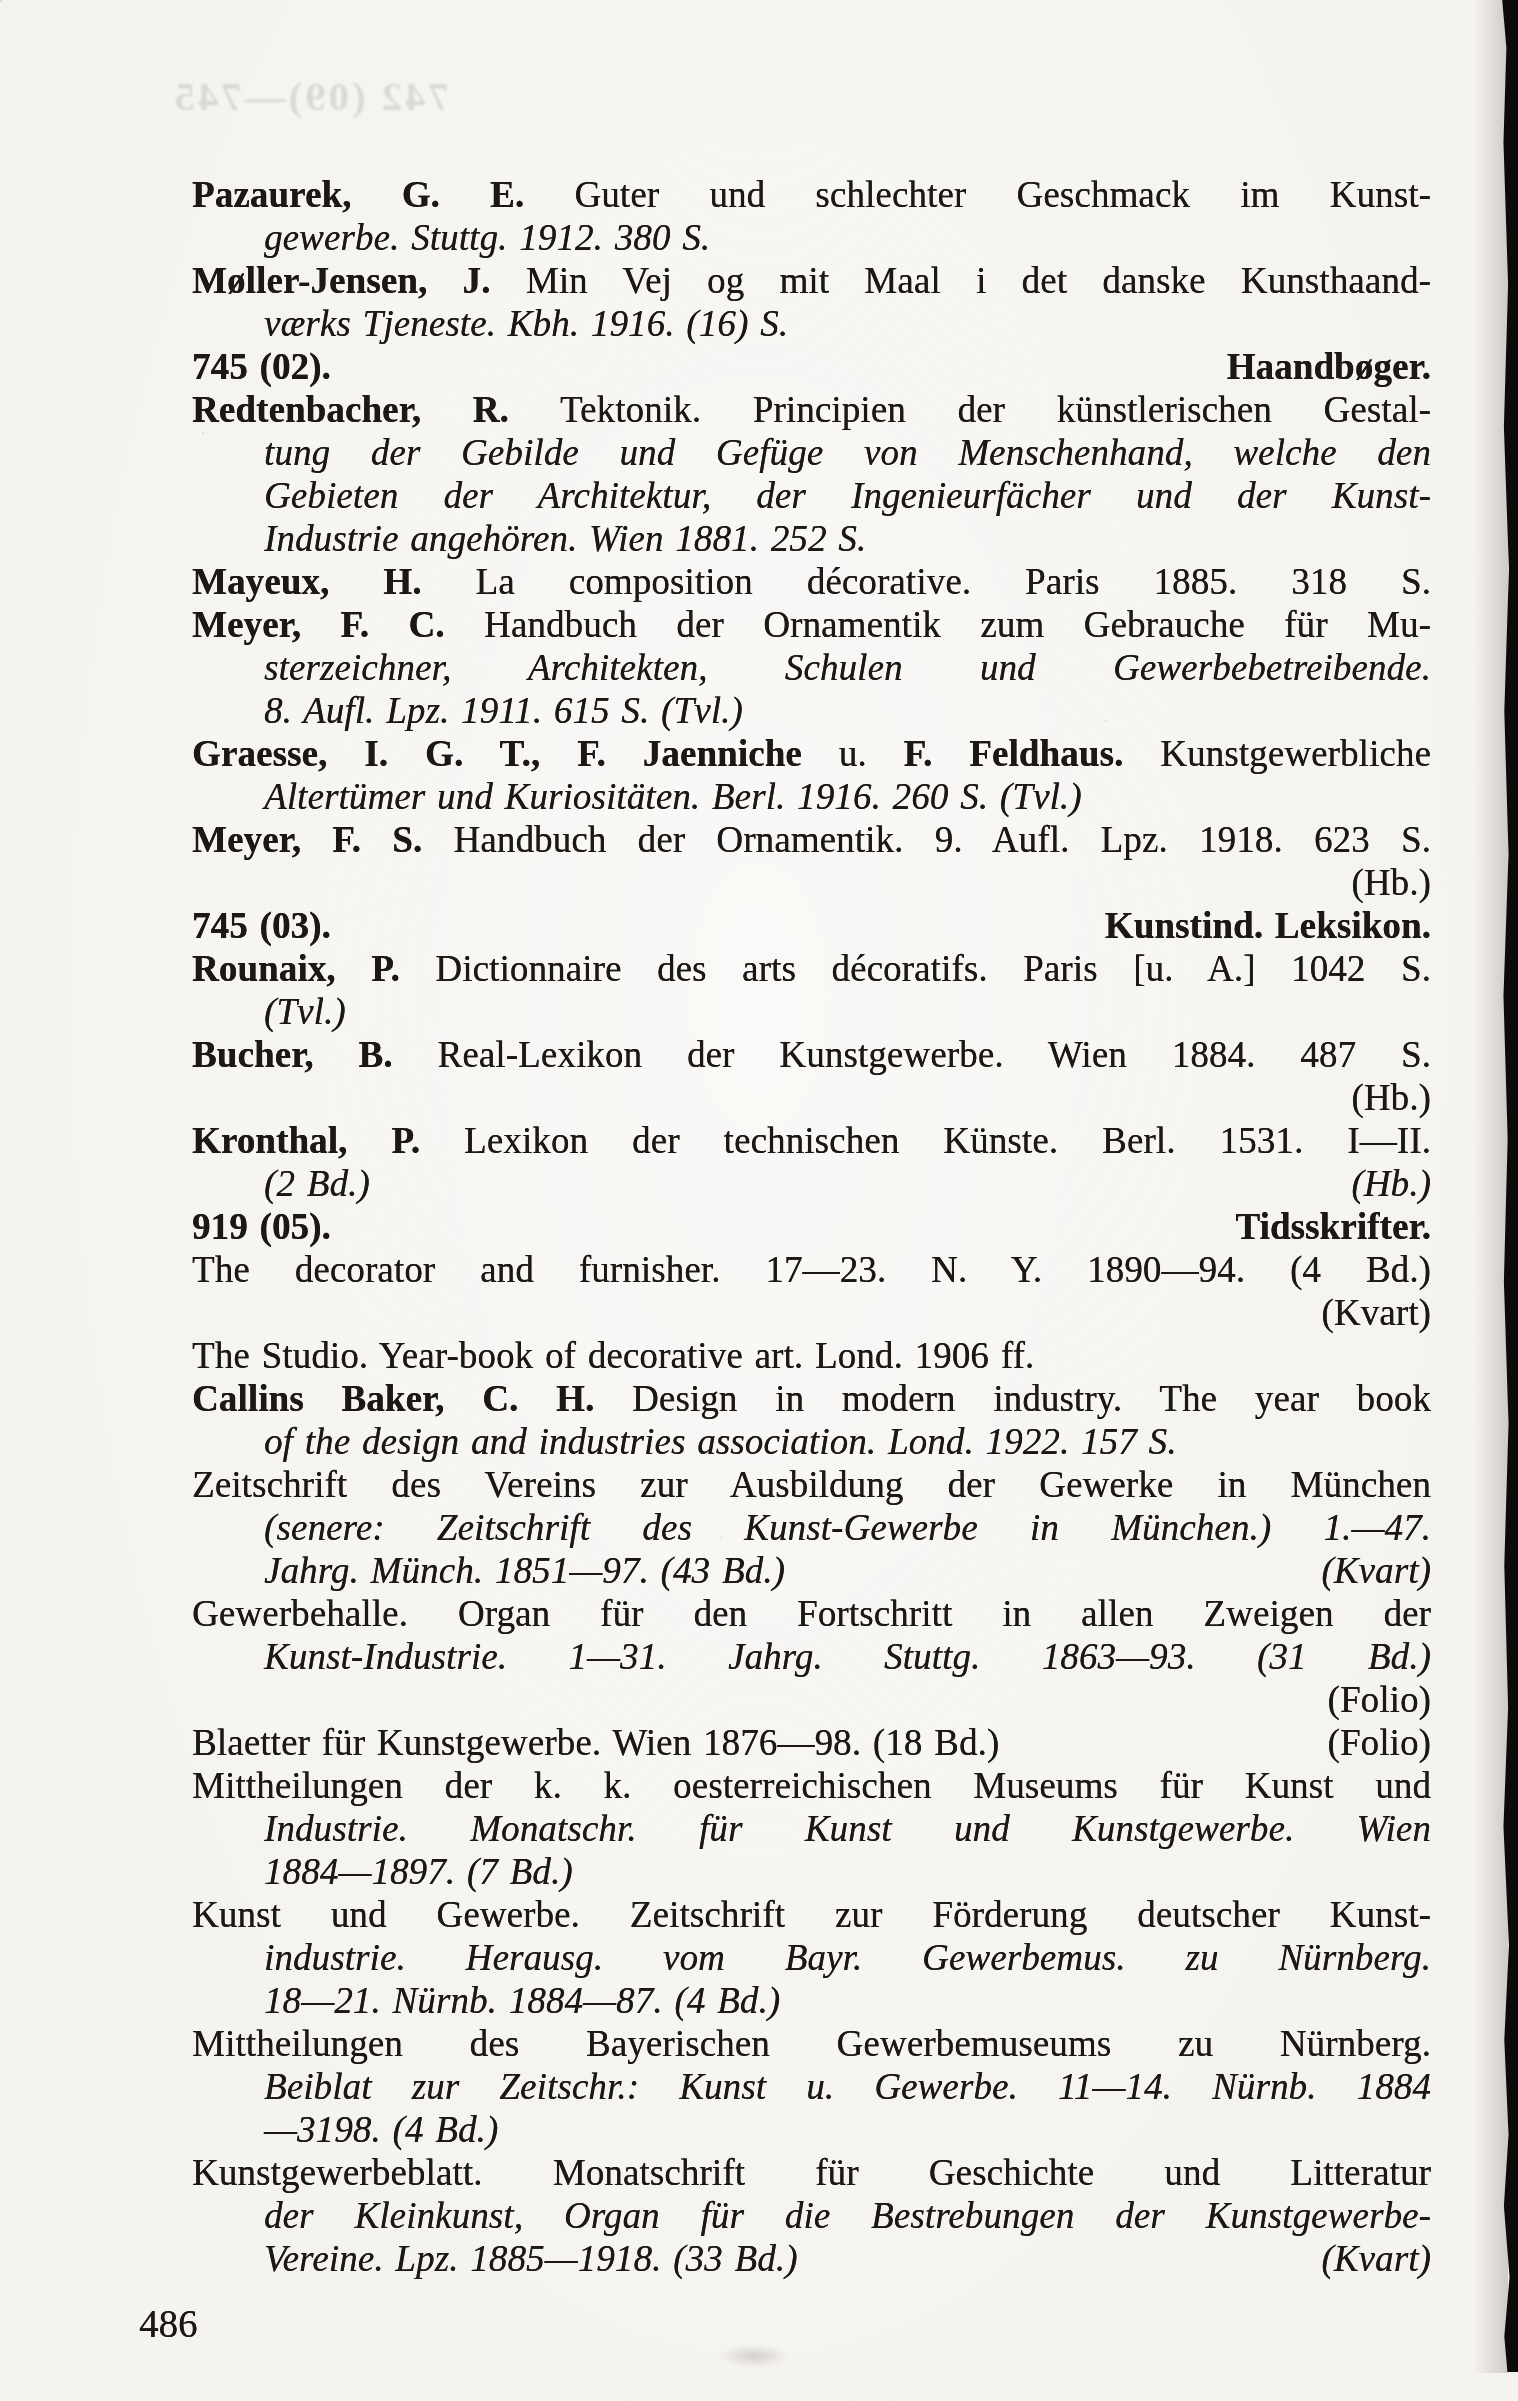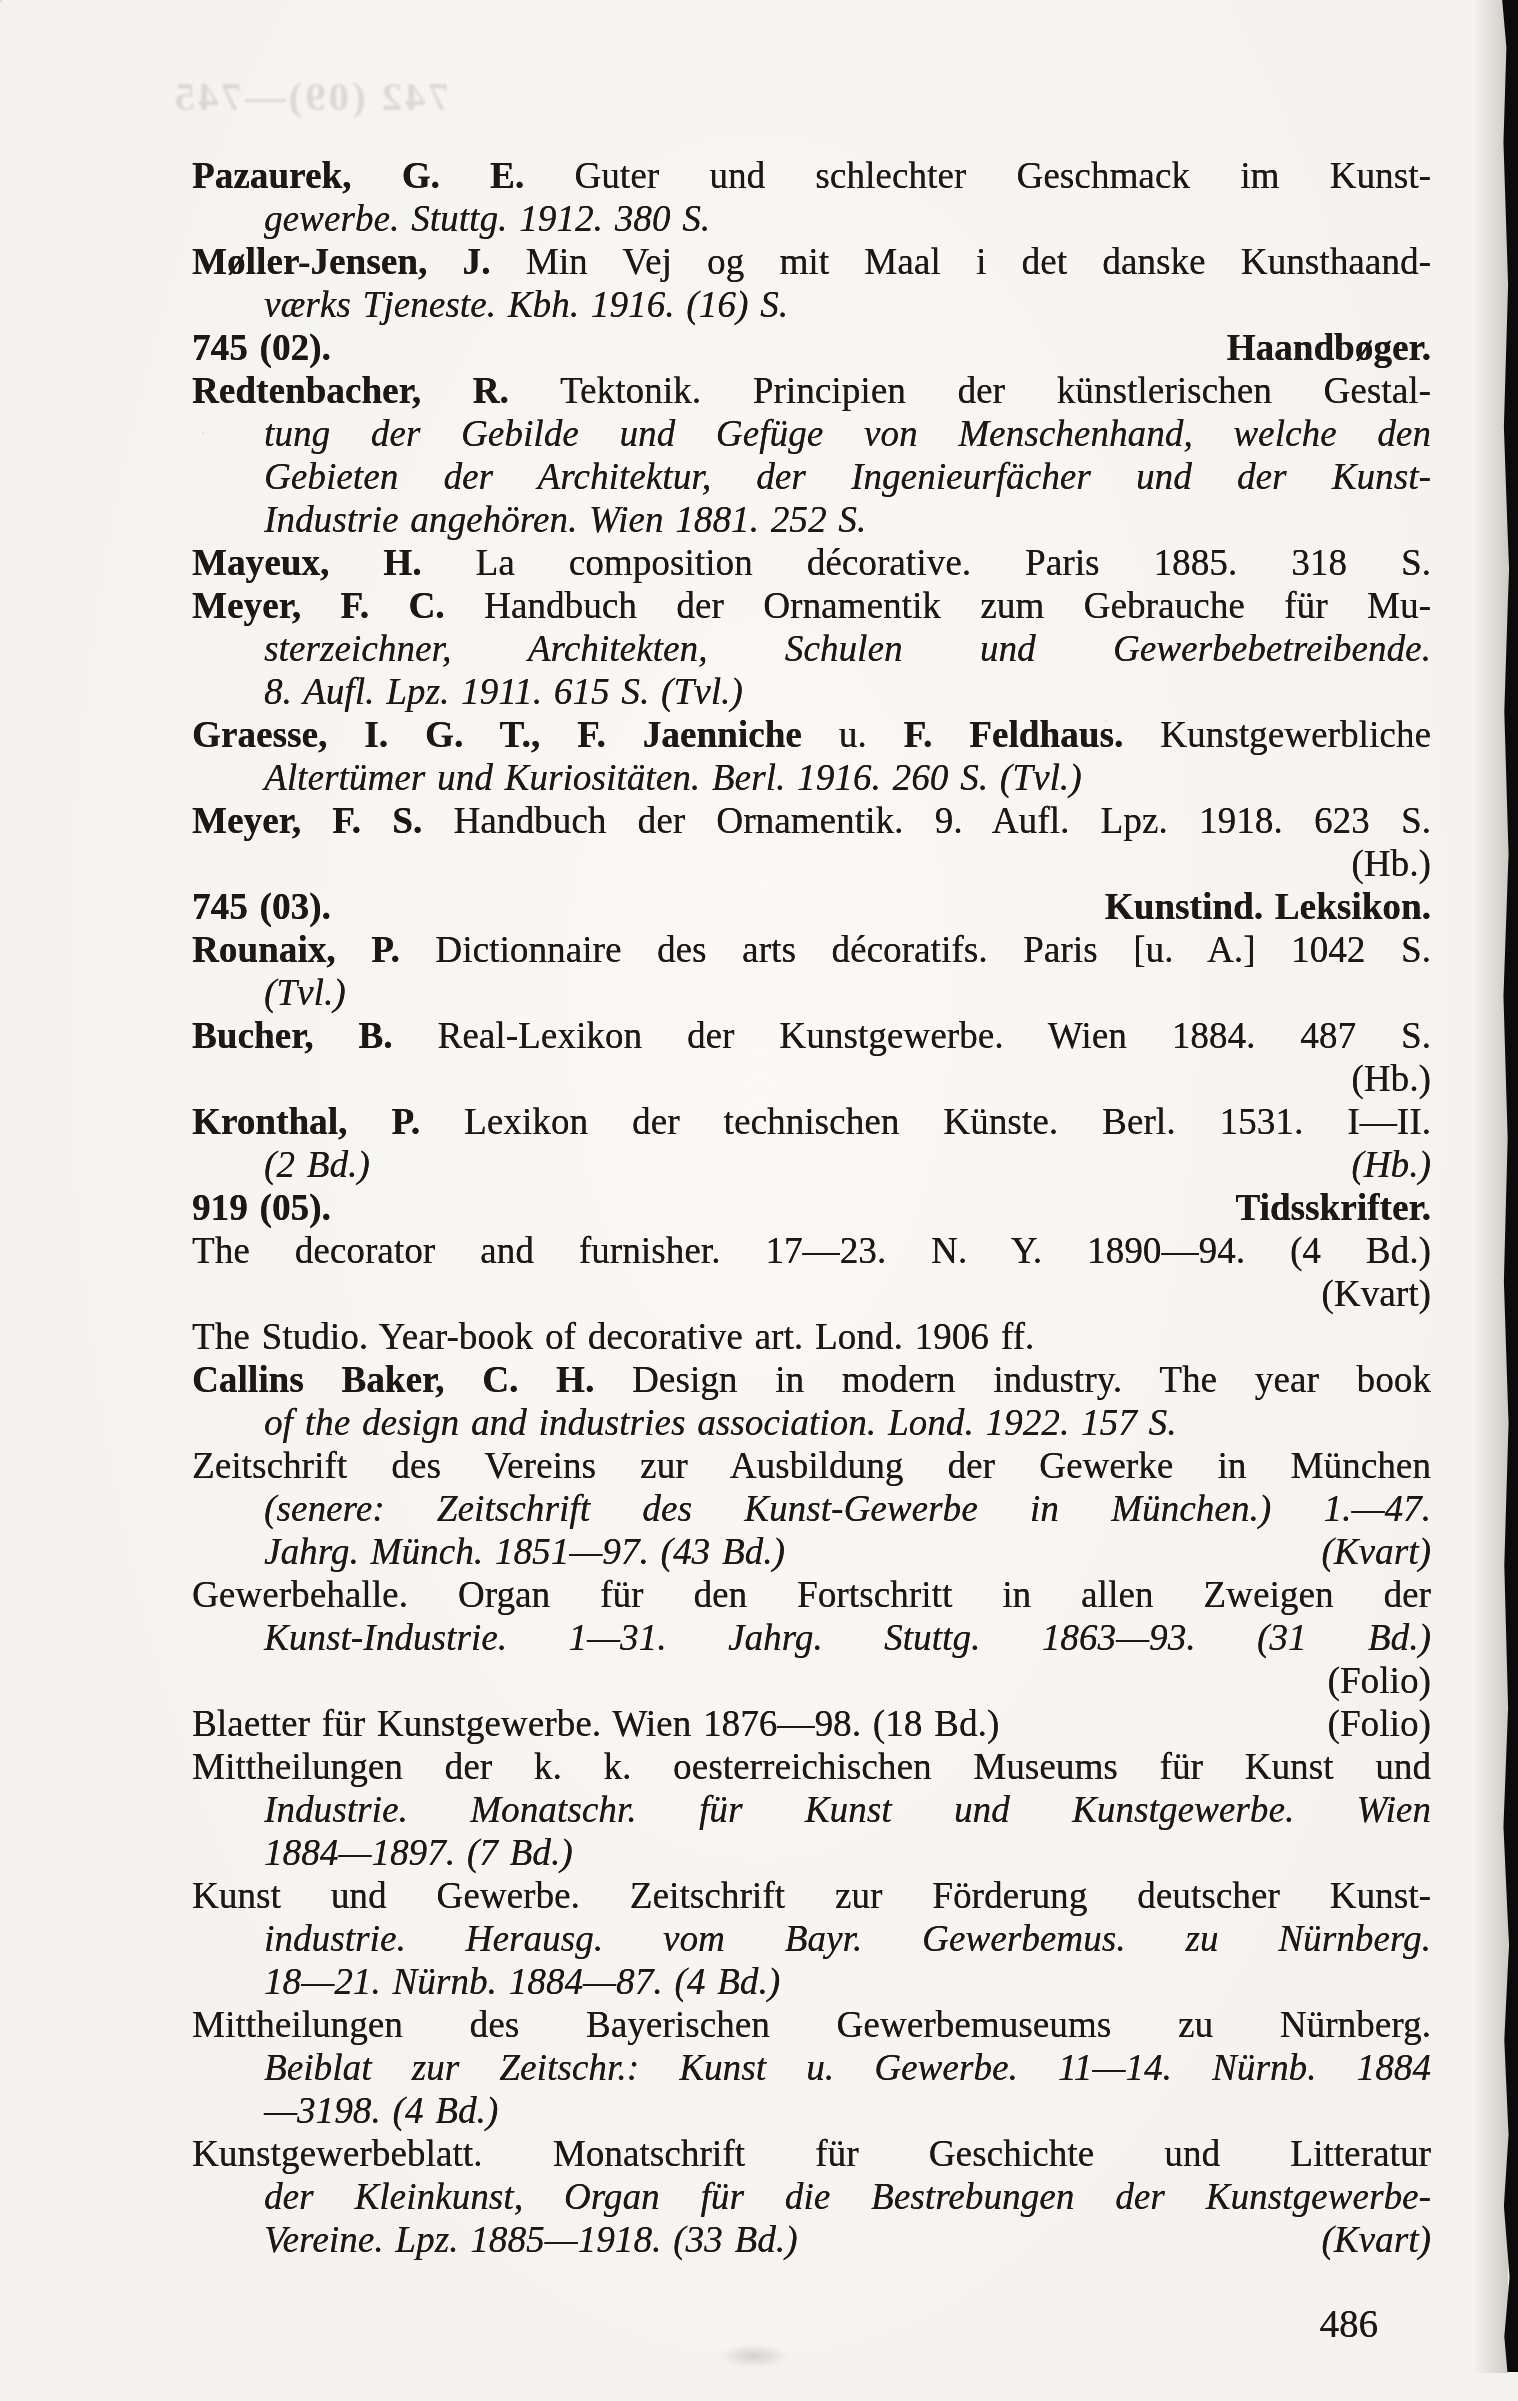--- a/index.html
+++ b/index.html
@@ -21,35 +21,35 @@
   .bleed{
     position:absolute;left:113px;top:72px;width:336px;
     font-size:41px;font-weight:700;
     transform:scaleX(-1);
     opacity:0.12;filter:blur(1px);
     letter-spacing:2.9px;
     white-space:nowrap;
   }
   
   .page-text{
-    position:absolute;left:192px;top:154px;width:1239px;
+    position:absolute;left:192px;top:173px;width:1239px;
     font-size:37px;line-height:43px;
     letter-spacing:0.1px;word-spacing:2.4px;
     text-shadow:0.2px 0 0 currentColor;
   }
   .line{height:43px;}
   .j{text-align:justify;text-align-last:justify;}
   .ind{padding-left:72px;font-style:italic;}
   .right{text-align:right;}
   .row{display:flex;justify-content:space-between;align-items:baseline;}
   .b{font-weight:700;}
   .hdr span{font-weight:700;}
   .pageno{
     position:absolute;left:192px;top:2301px;width:1239px;
-    text-align:right;font-size:39px;font-weight:400;
+    text-align:left;font-size:39px;font-weight:400;
     transform:translateX(-53px);
     text-shadow:0.2px 0 0 currentColor;
   }
   .smudge{
     position:absolute;left:718px;top:2344px;width:72px;height:24px;
     background:radial-gradient(ellipse at center, rgba(85,72,60,0.20), transparent 70%);
   }
   
   .bar-shadow{
     position:absolute;top:0;right:11.5px;width:34px;height:2373px;

